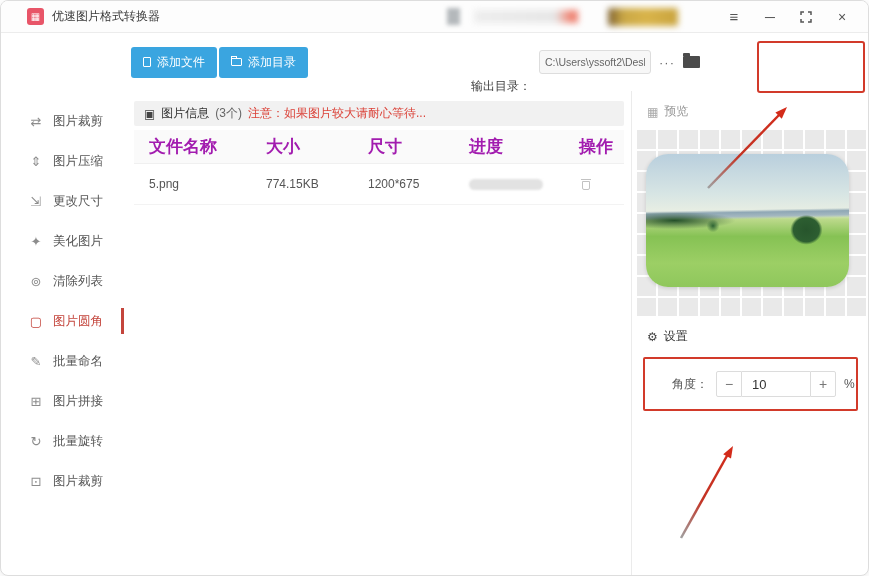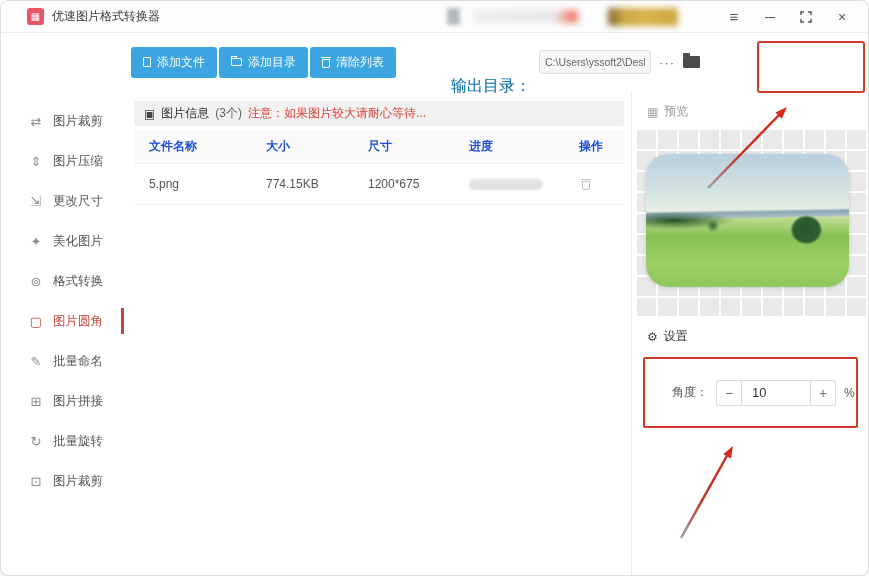--- a/index.html
+++ b/index.html
@@ -33,21 +33,21 @@
   .ic-file { width:8px; height:10px; border:1px solid #fff; border-radius:1px; display:inline-block; }
   .ic-folder { width:11px; height:8px; border:1px solid #fff; border-radius:1px;
                display:inline-block; position:relative; }
   .ic-folder::before { content:""; position:absolute; top:-3px; left:-1px; width:4px; height:2px;
                border:1px solid #fff; border-bottom:none; }
   .ic-trash { width:8px; height:9px; border:1px solid currentColor; border-radius:0 0 2px 2px;
               display:inline-block; position:relative; margin-top:3px; color:#fff; }
   .ic-trash::before { content:""; position:absolute; top:-3px; left:-2px; right:-2px; height:1px;
               background:currentColor; }
   .out-group { margin-left:auto; margin-right:168px; display:flex; align-items:center; gap:8px; }
-  .out-label { font-size:16px; color:#0369a1; white-space:nowrap;margin-top:48px; }
+  .out-label { font-size:12px; color:#404040; white-space:nowrap;margin-top:48px; }
   .out-input { width:112px; height:24px; border:1px solid #ddd; border-radius:3px; background:#f7f7f7;
                font-size:10.5px; color:#666; padding:0 5px; font-family:inherit; }
   .more-btn { border:none; background:none; color:#666; font-size:13px; letter-spacing:1px; cursor:pointer; }
   .folder-dark { width:17px; height:12px; background:#4b4b4b; border-radius:1px; position:relative; cursor:pointer; }
   .folder-dark::before { content:""; position:absolute; top:-3px; left:0; width:7px; height:3px;
                background:#4b4b4b; border-radius:1px 1px 0 0; }
   .start-highlight { position:absolute; top:8px; right:3px; width:108px; height:52px;
                border:2px solid #d23a2a; border-radius:3px; pointer-events:none; }
   .start-btn { position:absolute; top:15px; right:11px; width:92px; height:31px; background:#e9612e;
                color:#fff; border:none; border-radius:4px; font-size:13px; cursor:pointer; font-family:inherit; }
@@ -65,21 +65,21 @@
 
   .main { flex:1; padding:10px 7px 0 8px; min-width:0; }
   .info-bar { height:25px; background:#f1f1f1; border-radius:2px; display:flex; align-items:center;
               gap:6px; padding:0 10px; font-size:12px; }
   .info-ic { color:#444; font-size:12px; }
   .info-title { color:#333;text-align:center; }
   .info-count { color:#666; }
   .info-warn { color:#db4238; }
   .thead, .trow { display:grid; grid-template-columns:117px 102px 101px 110px 1fr;
               align-items:center; padding-left:15px; }
-  .thead { height:34px; font-size:12px; font-weight:bold; color:#1d4ed8; background:#fafafa;
+  .thead { height:34px; font-size:17px; font-weight:bold; color:#a21caf; background:#fafafa;
               border-bottom:1px solid #f0f0f0; margin-top:4px; }
   .trow { height:41px; font-size:12px; color:#555; border-bottom:1px solid #f3f3f3; }
   .bar { width:74px; height:11px; border-radius:6px; }
   .bar.done { background:#2bad5e; box-shadow:inset 0 -2px 2px rgba(0,0,0,.12); }
   .bar.pending { background:#e2e2e2; filter:blur(1px); }
   .row-trash { color:#c2c2c2; cursor:pointer; width:14px; display:flex; justify-content:center; }
   .row-trash .ic-trash { color:#c2c2c2; }
 
   
   .rightpanel { width:237px; flex-shrink:0; border-left:1px solid #ebebeb; padding-top:8px; }
@@ -95,21 +95,21 @@
                background-size:21px 21px; }
   .preview-img { position:absolute; left:11px; top:26px; width:203px; height:133px; border-radius:22px;
       background:
         radial-gradient(ellipse 26px 24px at 79% 57%, #27552c 0%, #2d5e31 50%, transparent 62%),
         radial-gradient(ellipse 10px 10px at 33% 54%, #2e6334 0%, transparent 65%),
         radial-gradient(ellipse 85px 12px at 14% 50%, #24502a 0%, transparent 72%),
         linear-gradient(179deg, transparent 42%, #8fa7b5 44%, #a4b8c0 47%, transparent 49%),
         linear-gradient(to bottom, #b9cfdd 0%, #d7e5e4 30%, #e9efe3 44%, #bcd98b 49%,
                         #86c254 62%, #9ccf65 82%, #8fc75c 100%);
       box-shadow:0 1px 4px rgba(0,0,0,.15); }
-  .angle-box { margin:4px 10px 0 11px; height:71px; border:2px solid #d23a2a; border-radius:2px;
+  .angle-box { margin:4px 10px 0 11px; height:54px; border:2px solid #d23a2a; border-radius:2px;
                display:flex; align-items:center; padding-left:27px; }
   .angle-label { font-size:12px; color:#555; margin-right:8px; }
   .stepper { display:flex; }
   .step-btn { width:26px; height:26px; background:#fff; border:1px solid #dcdcdc; color:#777;
               font-size:14px; cursor:pointer; font-family:inherit; }
   .step-minus { border-radius:2px 0 0 2px; }
   .step-plus { border-radius:0 2px 2px 0; }
   .angle-input { width:68px; height:26px; border:1px solid #dcdcdc; border-left:none; border-right:none;
               font-size:13px; color:#333; padding-left:10px; font-family:inherit; }
   .angle-unit { font-size:12px; color:#555; margin-left:8px; }
@@ -145,24 +145,20 @@
   <div class="toolbar">
     <div class="btn-group">
       <button class="blue-btn">
         <span class="ic-file"></span>
         <span>添加文件</span>
       </button>
       <button class="blue-btn">
         <span class="ic-folder"></span>
         <span>添加目录</span>
       </button>
-      <button class="blue-btn">
-        <span class="ic-trash"></span>
-        <span>清除列表</span>
-      </button>
     </div>
     <div class="out-group">
       <span class="out-label">输出目录：</span>
       <input class="out-input" readonly="" value="C:\Users\yssoft2\Deskt" style="">
       <button class="more-btn">···</button>
       <span class="folder-dark"></span>
     </div>
     <div class="start-highlight"></div>
   </div>
 
@@ -180,21 +176,21 @@
       <div class="side-item">
         <span class="si">⇲</span>
         <span>更改尺寸</span>
       </div>
       <div class="side-item">
         <span class="si">✦</span>
         <span>美化图片</span>
       </div>
       <div class="side-item">
         <span class="si">⊚</span>
-        <span>格式转换</span>
+        <span>清除列表</span>
       </div>
       <div class="side-item active">
         <span class="si">▢</span>
         <span>图片圆角</span>
       </div>
       <div class="side-item">
         <span class="si">✎</span>
         <span>批量命名</span>
       </div>
       <div class="side-item">

